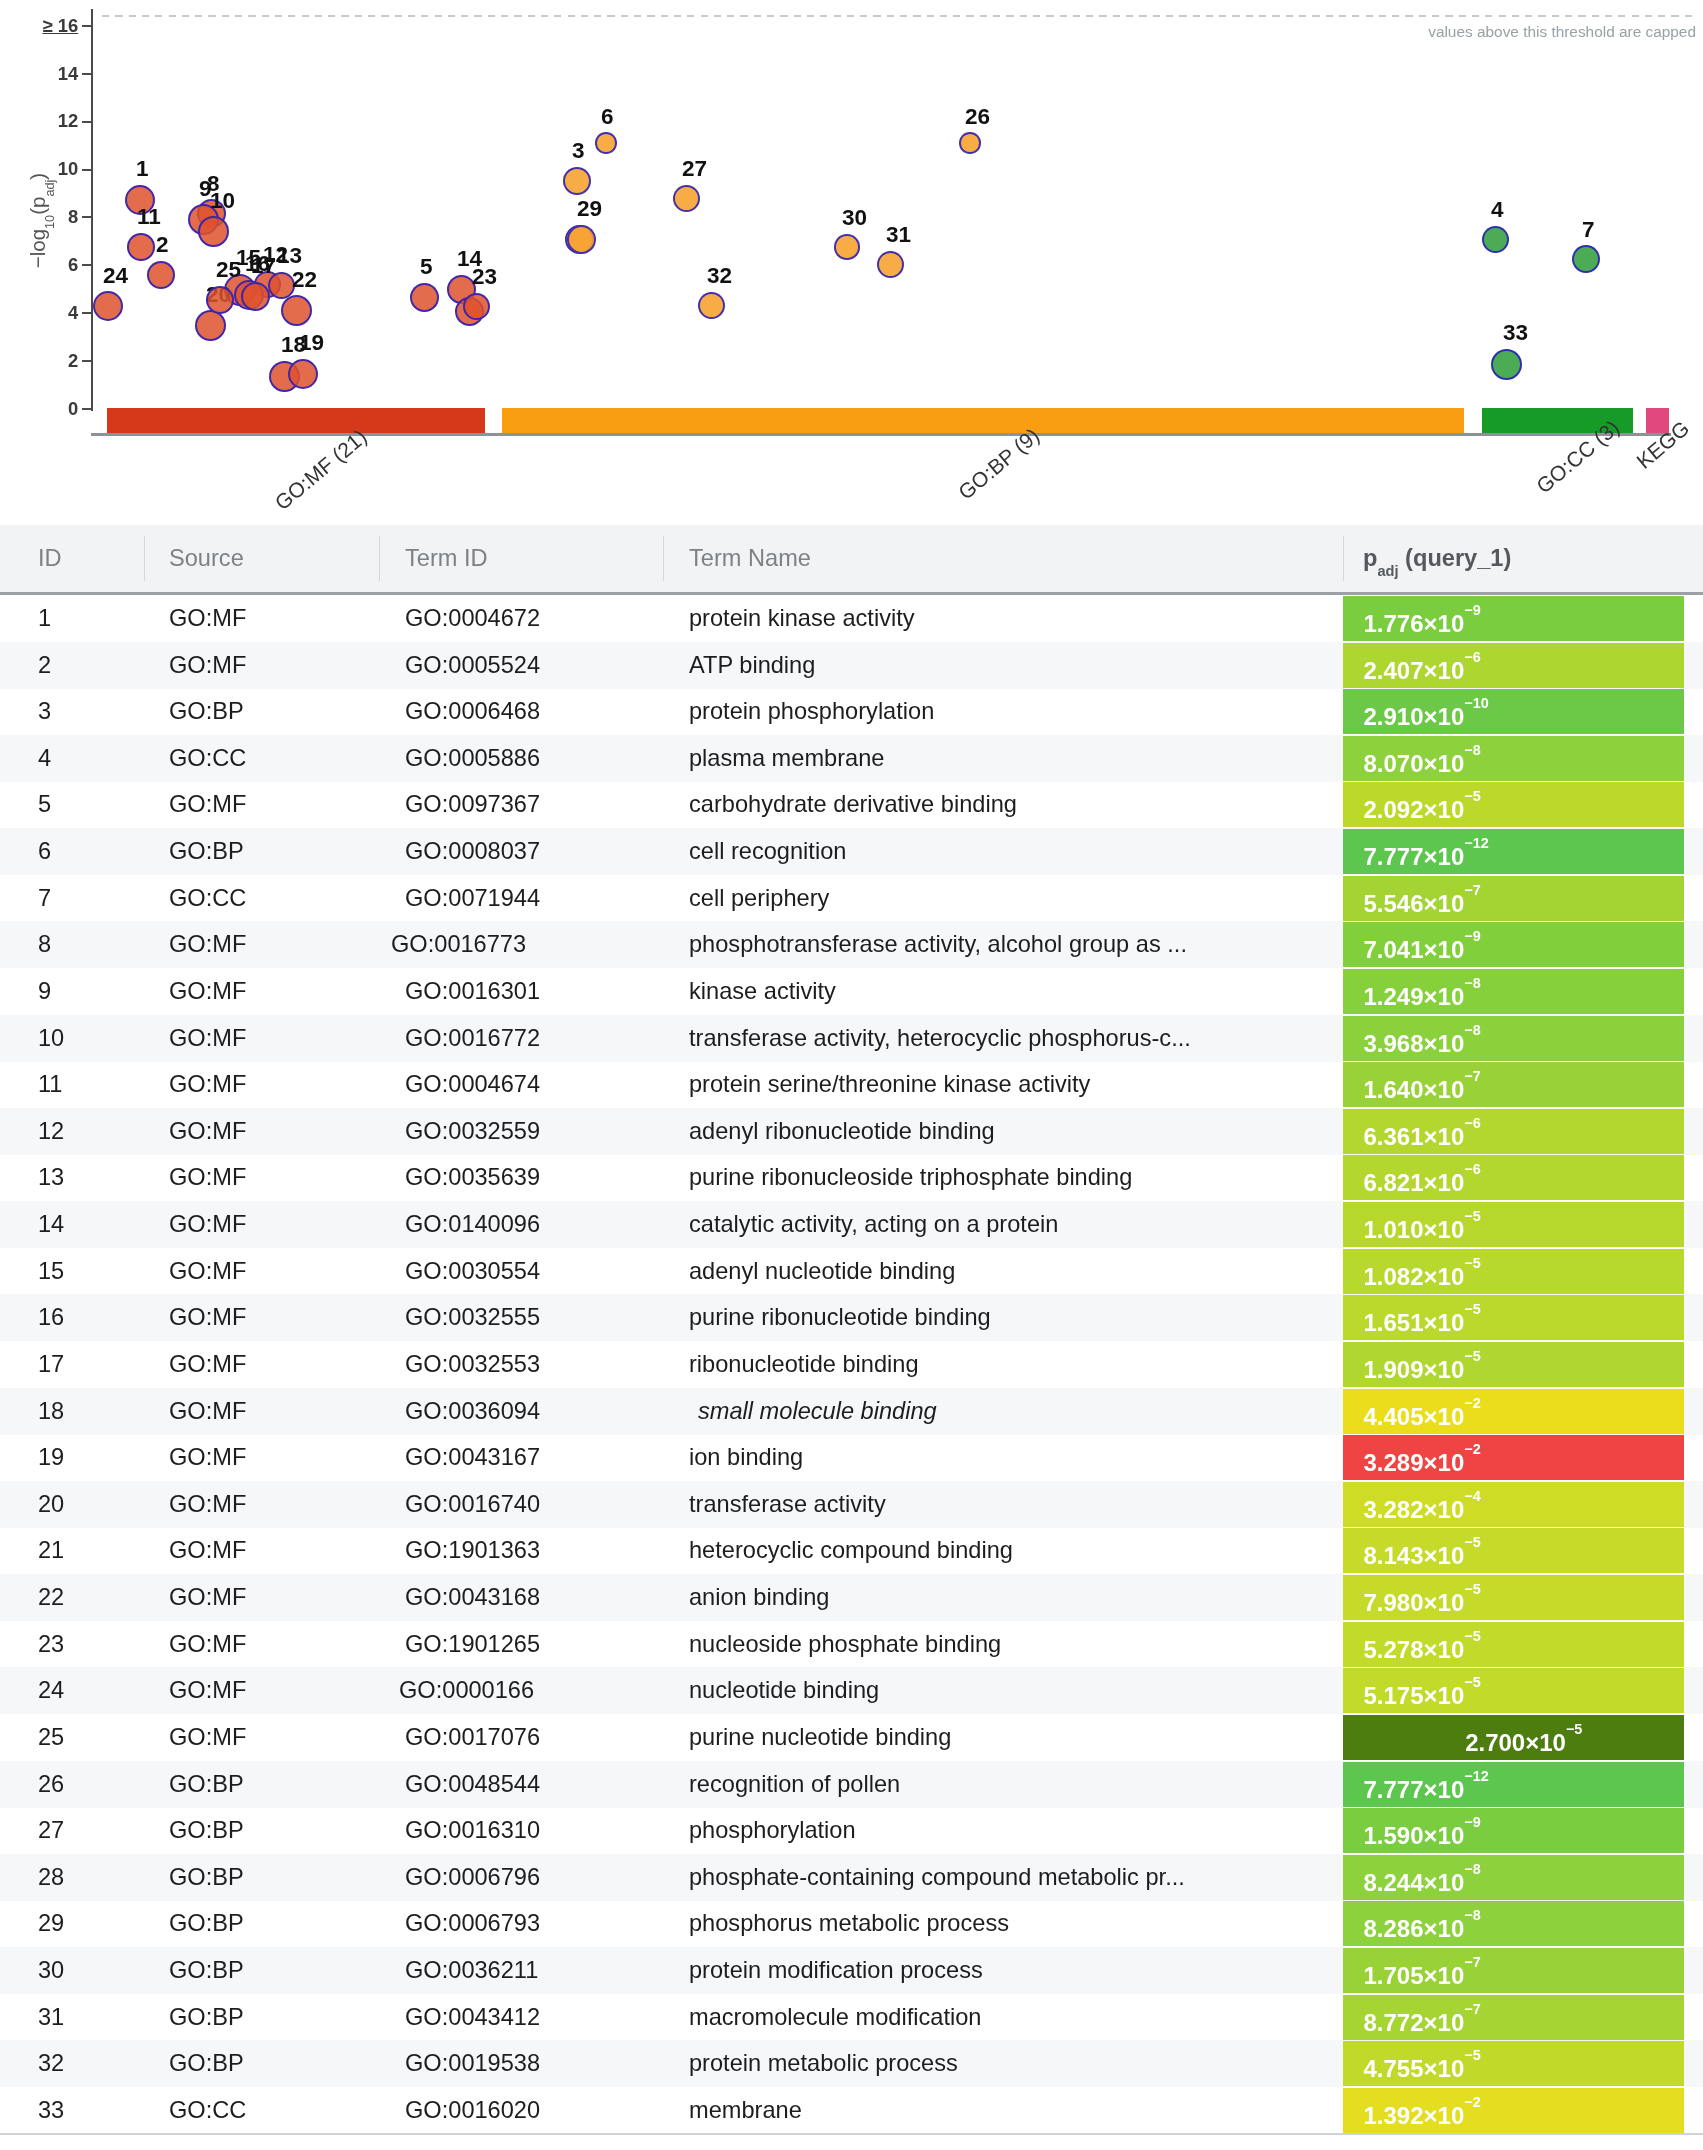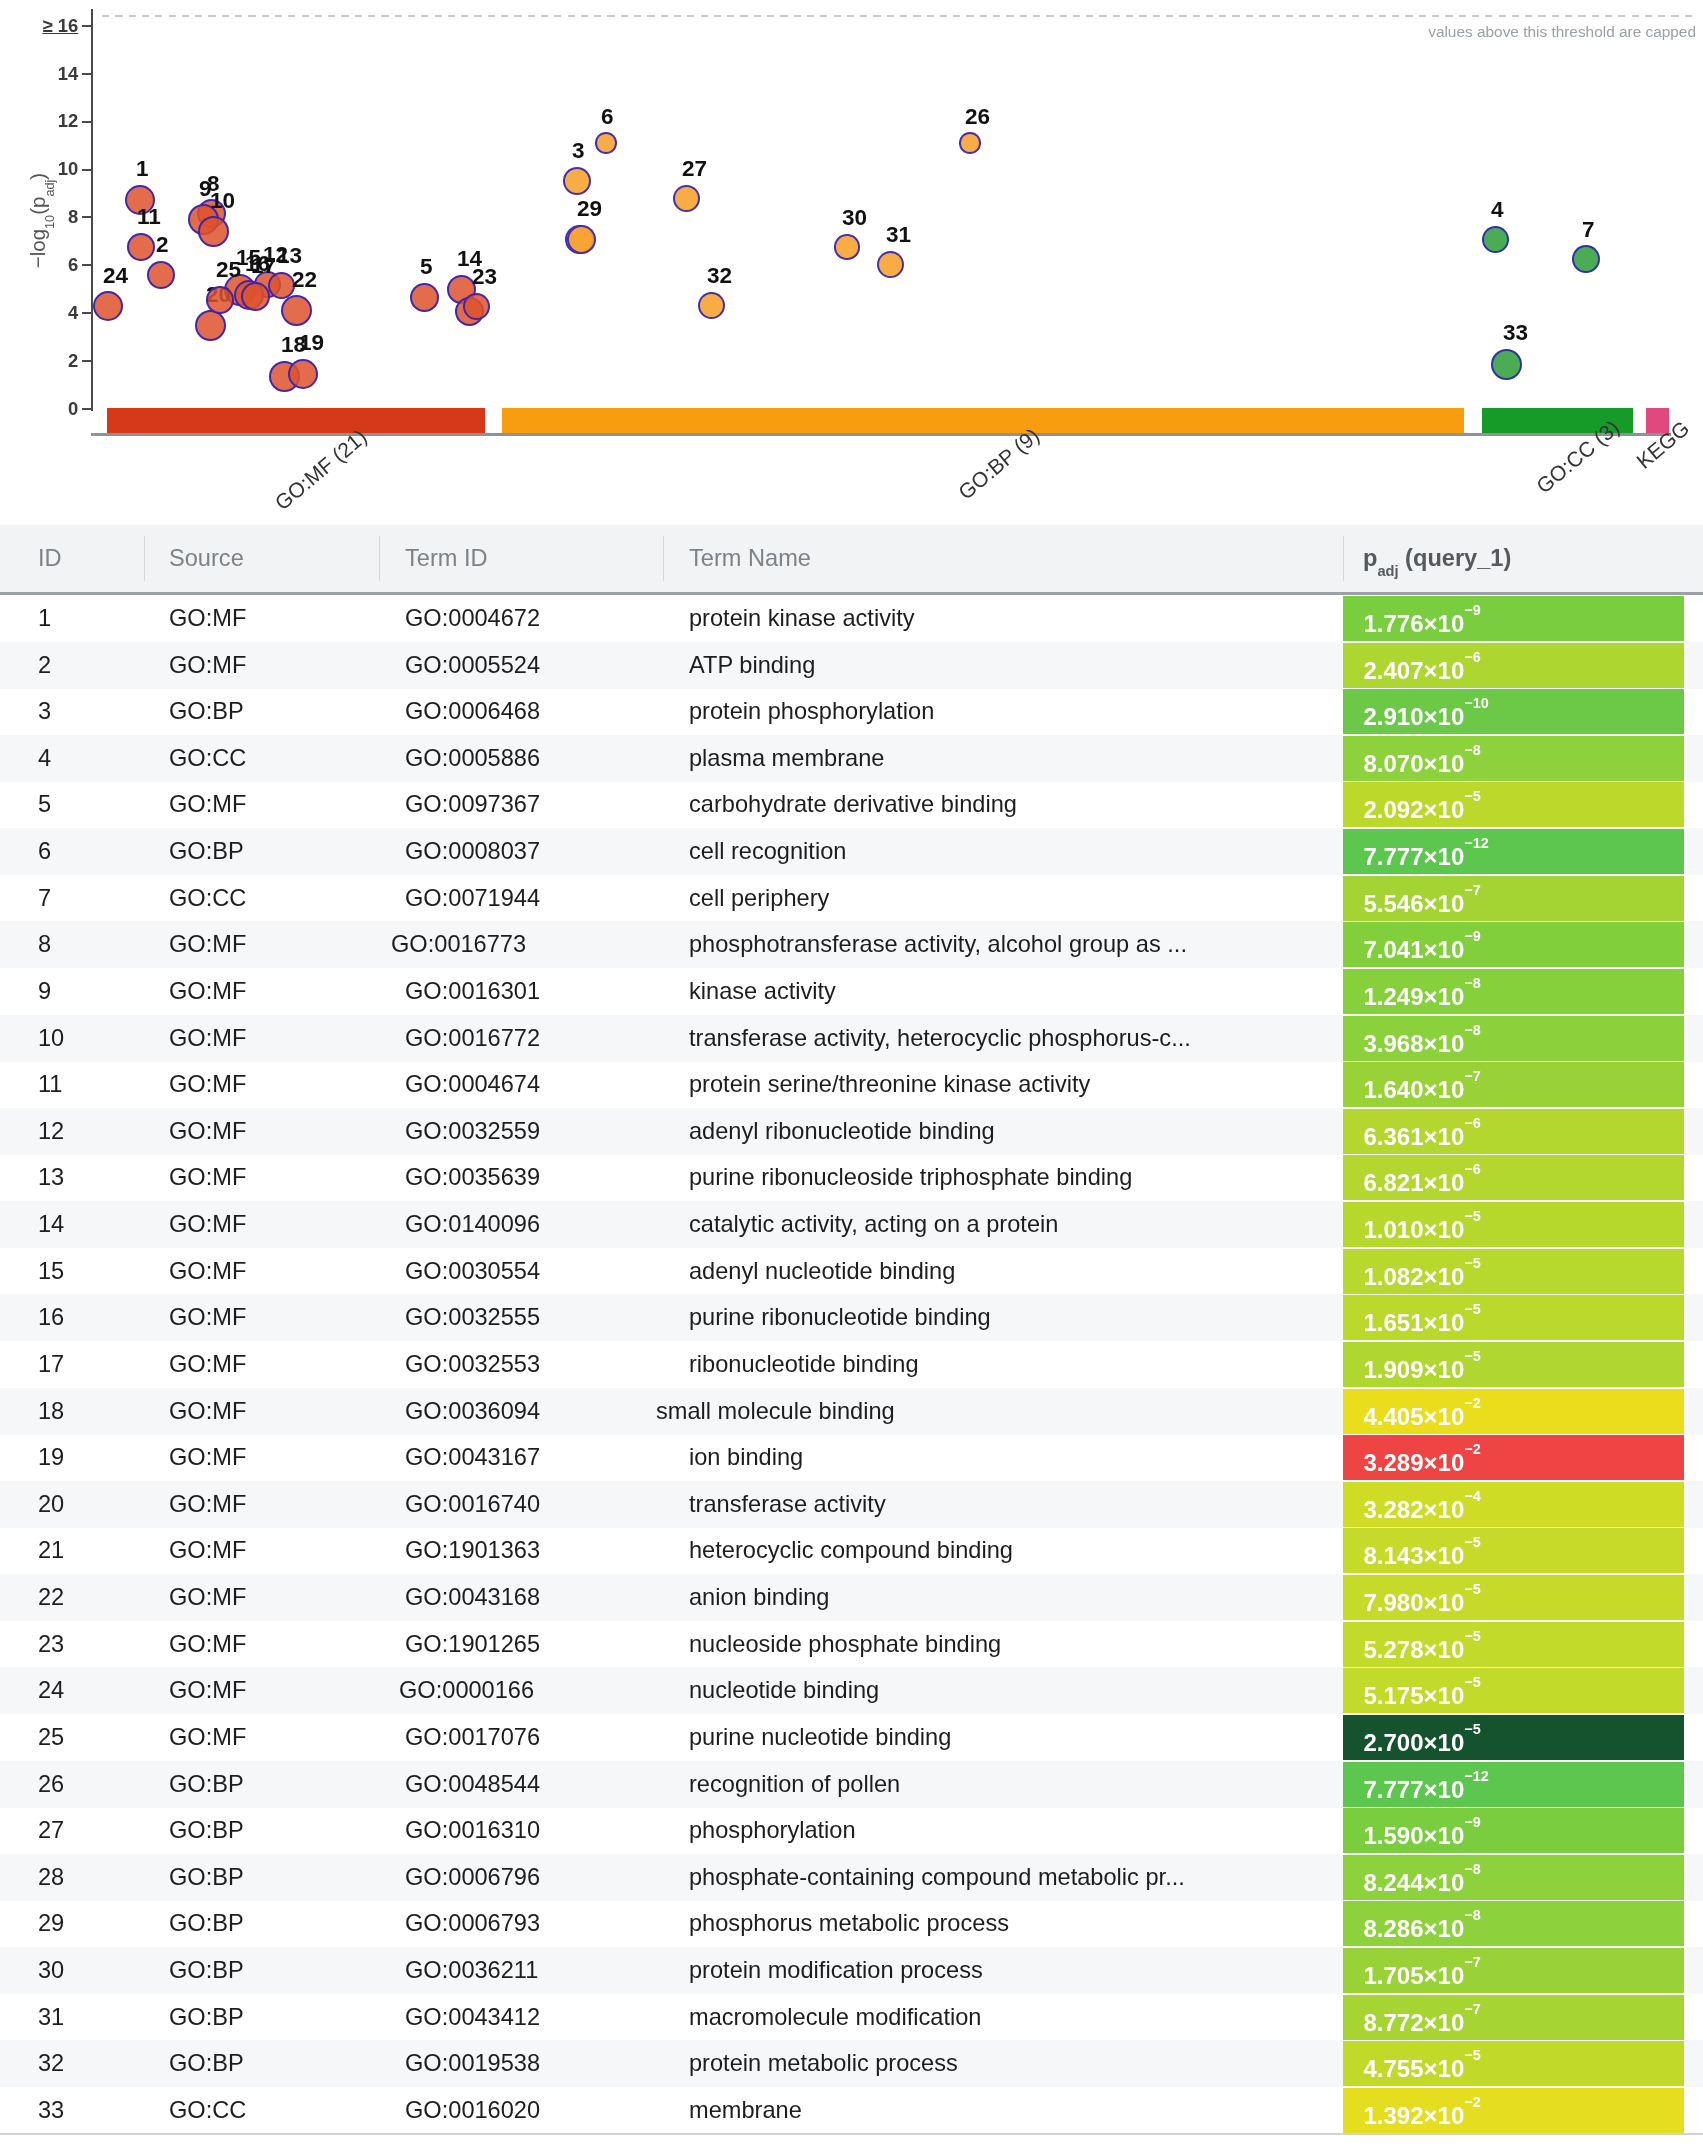--- a/index.html
+++ b/index.html
@@ -275,21 +275,21 @@
         <div class="cell" style="left: 38px;">17</div>
         <div class="cell" style="left: 169px;">GO:MF</div>
         <div class="cell" style="left: 405px;">GO:0032553</div>
         <div class="cell" style="left: 689px;">ribonucleotide binding</div>
         <div class="pcell" style="background: rgb(176, 215, 47);"><span class="pval">1.909×10<sup class="e">−5</sup></span></div>
       </div>
       <div class="row even" style="top: 793px;">
         <div class="cell" style="left: 38px;">18</div>
         <div class="cell" style="left: 169px;">GO:MF</div>
         <div class="cell" style="left: 405px;">GO:0036094</div>
-        <div class="cell" style="left: 656px;">small molecule binding</div>
+        <div class="cell" style="left: 698px; font-style: italic;">small molecule binding</div>
         <div class="pcell" style="background: rgb(234, 222, 28);"><span class="pval">4.405×10<sup class="e">−2</sup></span></div>
       </div>
       <div class="row" style="top: 839px;">
         <div class="cell" style="left: 38px;">19</div>
         <div class="cell" style="left: 169px;">GO:MF</div>
         <div class="cell" style="left: 405px;">GO:0043167</div>
         <div class="cell" style="left: 689px;">ion binding</div>
         <div class="pcell" style="background: #ef4444;"><span class="pval">3.289×10<sup class="e">−2</sup></span></div>
       </div>
       <div class="row even" style="top: 886px;">
@@ -325,21 +325,21 @@
         <div class="cell" style="left: 169px;">GO:MF</div>
         <div class="cell" style="left: 399px;">GO:0000166</div>
         <div class="cell" style="left: 689px;">nucleotide binding</div>
         <div class="pcell" style="background: rgb(194, 218, 42);"><span class="pval">5.175×10<sup class="e">−5</sup></span></div>
       </div>
       <div class="row" style="top: 1119px;">
         <div class="cell" style="left: 38px;">25</div>
         <div class="cell" style="left: 169px;">GO:MF</div>
         <div class="cell" style="left: 405px;">GO:0017076</div>
         <div class="cell" style="left: 689px;">purine nucleotide binding</div>
-        <div class="pcell" style="background: #14532d;"><span class="pval">2.700×10<sup class="e">−5</sup></span></div>
+        <div class="pcell" style="background: #4d7c0f; text-align: center;"><span class="pval">2.700×10<sup class="e">−5</sup></span></div>
       </div>
       <div class="row even" style="top: 1166px;">
         <div class="cell" style="left: 38px;">26</div>
         <div class="cell" style="left: 169px;">GO:BP</div>
         <div class="cell" style="left: 405px;">GO:0048544</div>
         <div class="cell" style="left: 689px;">recognition of pollen</div>
         <div class="pcell" style="background: rgb(93, 198, 78);"><span class="pval">7.777×10<sup class="e">−12</sup></span></div>
       </div>
       <div class="row" style="top: 1212px;">
         <div class="cell" style="left: 38px;">27</div>

